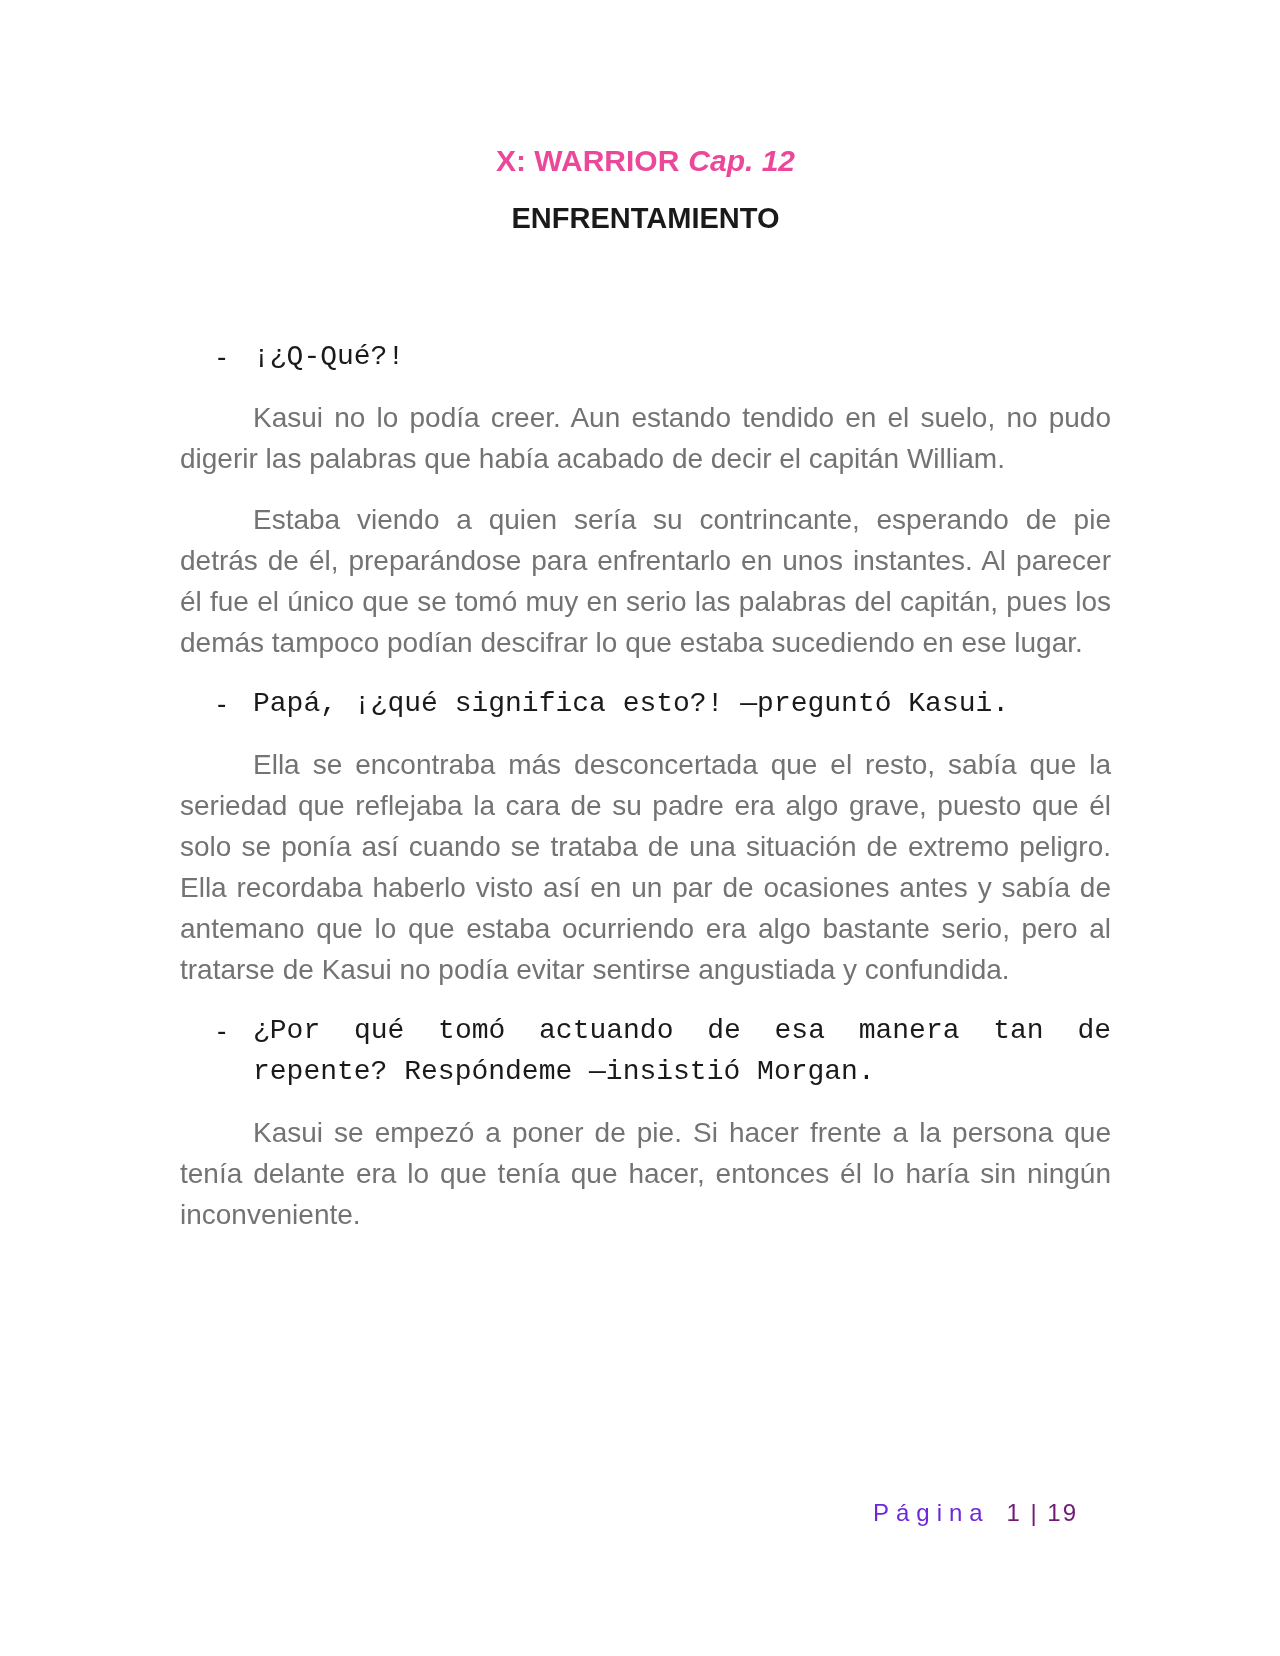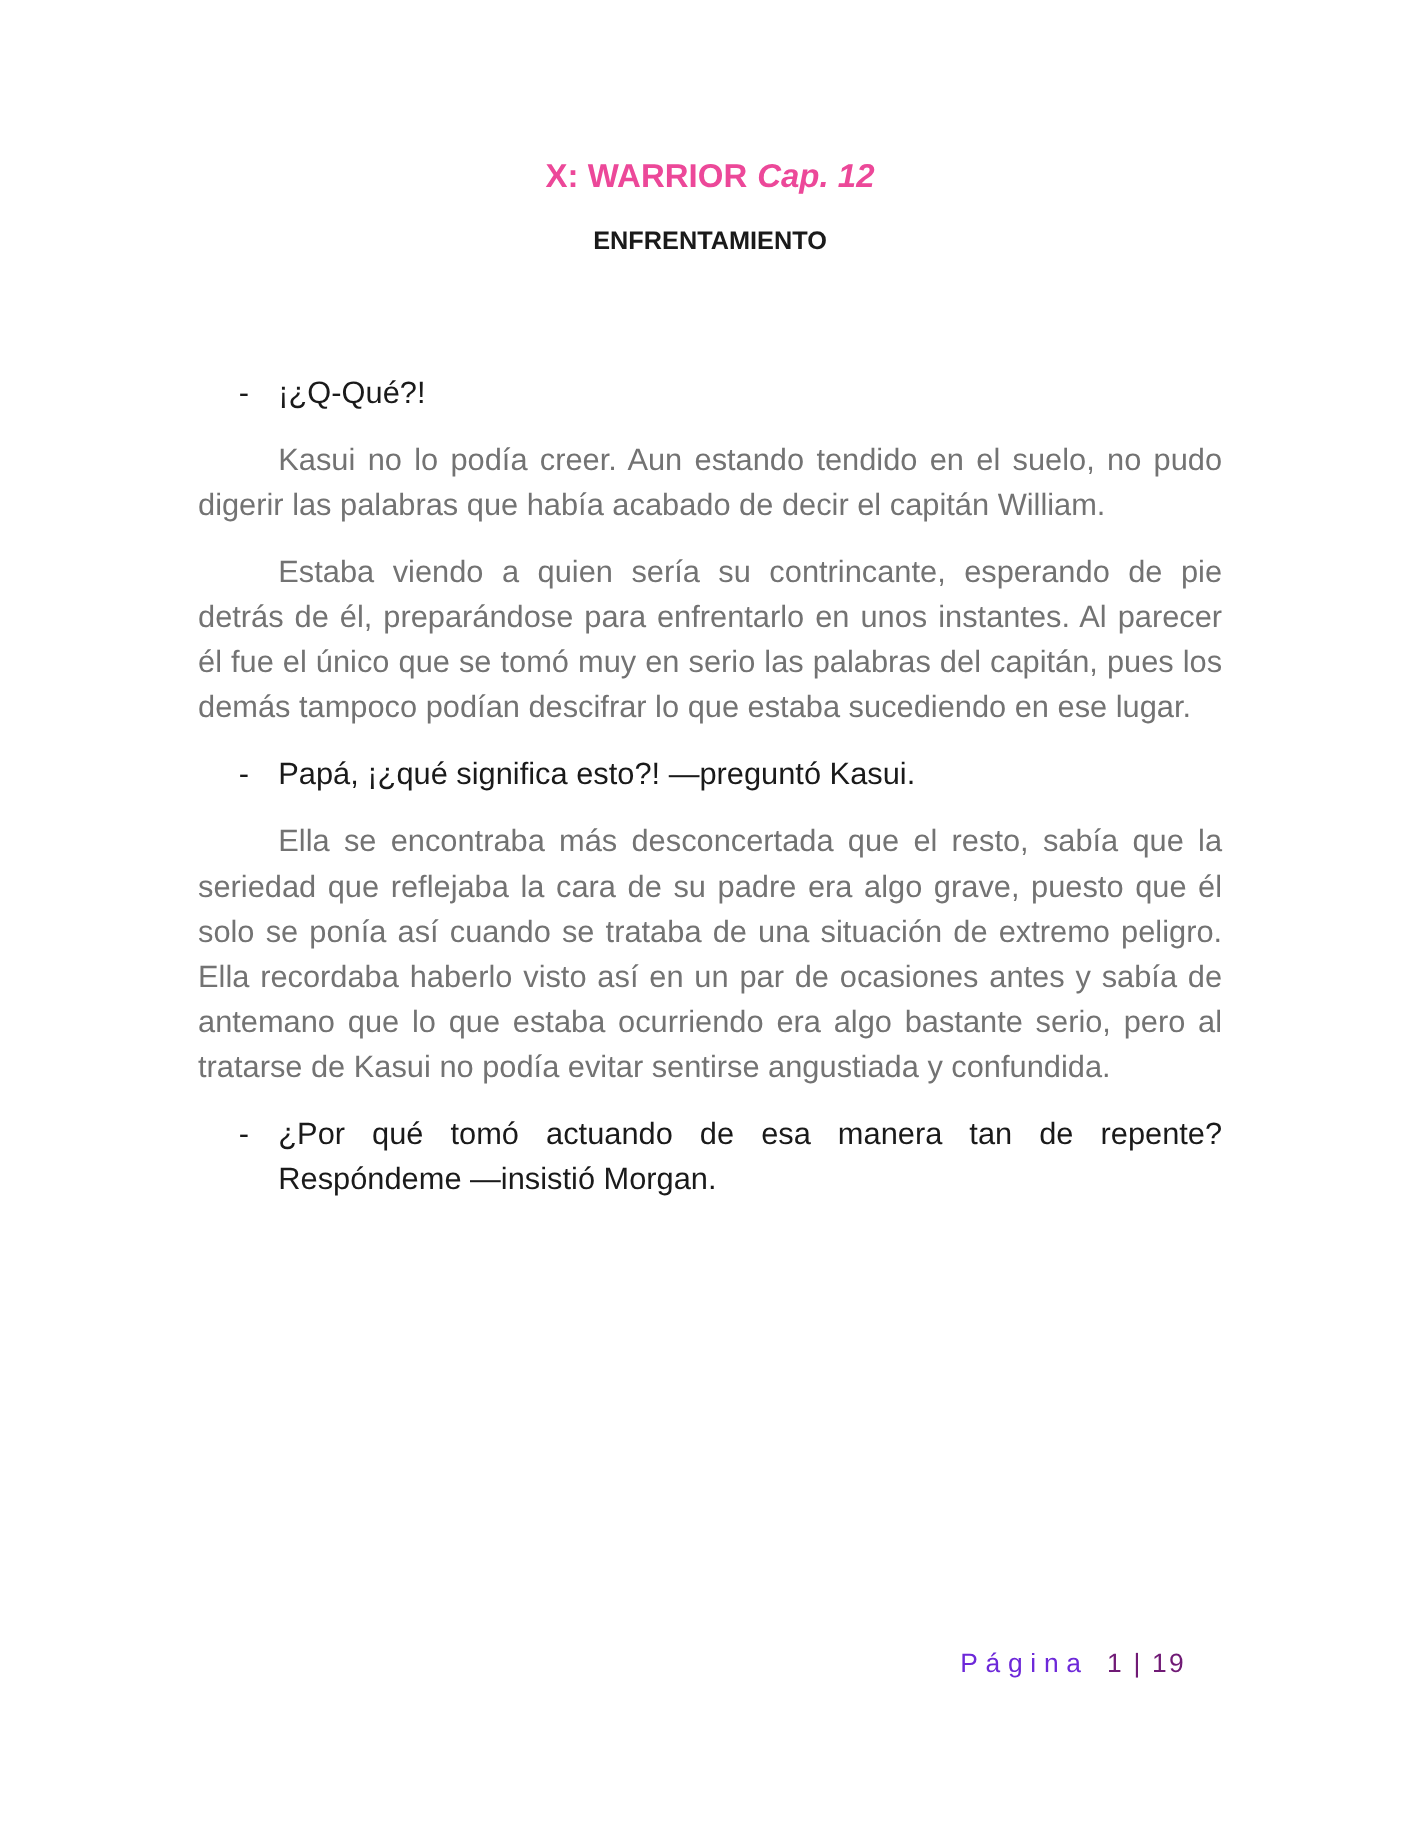--- a/index.html
+++ b/index.html
@@ -29,21 +29,21 @@
     font-weight: 700;
     text-align: center;
     color: #ec4899;
   }
   .title .chapter-num {
     font-style: italic;
     margin-left: 9px;
   }
   .subtitle {
     margin: 0 0 100px 0;
-    font-size: 23px;
+    font-size: 29px;
     line-height: 35px;
     font-weight: 700;
     text-align: center;
     color: #1a1a1a;
   }
   .para {
     margin: 0 0 20px 0;
     font-size: 28px;
     line-height: 41px;
     text-align: justify;
@@ -58,20 +58,21 @@
     line-height: 41px;
     color: #1a1a1a;
   }
   .bullet .marker {
     flex: 0 0 36px;
     width: 36px;
   }
   .bullet .btext {
     flex: 1;
     text-align: justify;
+    font-family: Liberation Mono, monospace;
   }
   .footer {
     position: absolute;
     top: 1498px;
     right: 202px;
     font-size: 24px;
     line-height: 30px;
     white-space: nowrap;
   }
   .footer .flabel {
@@ -110,20 +111,21 @@
       <span class="btext">Papá, ¡¿qué significa esto?! —preguntó Kasui.</span>
     </div>
 
     <p class="para">Ella se encontraba más desconcertada que el resto, sabía que la seriedad que reflejaba la cara de su padre era algo grave, puesto que él solo se ponía así cuando se trataba de una situación de extremo peligro. Ella recordaba haberlo visto así en un par de ocasiones antes y sabía de antemano que lo que estaba ocurriendo era algo bastante serio, pero al tratarse de Kasui no podía evitar sentirse angustiada y confundida.</p>
 
     <div class="bullet">
       <span class="marker">-</span>
       <span class="btext">¿Por qué tomó actuando de esa manera tan de repente? Respóndeme —insistió Morgan.</span>
     </div>
 
+    <p class="para">Kasui se empezó a poner de pie. Si hacer frente a la persona que tenía delante era lo que tenía que hacer, entonces él lo haría sin ningún inconveniente.</p>
 
   </div>
 
   <div class="footer">
     <span class="flabel">Página</span>
     <span class="fnum">1 | 19</span>
   </div>
 </div>
 
 </body></html>

